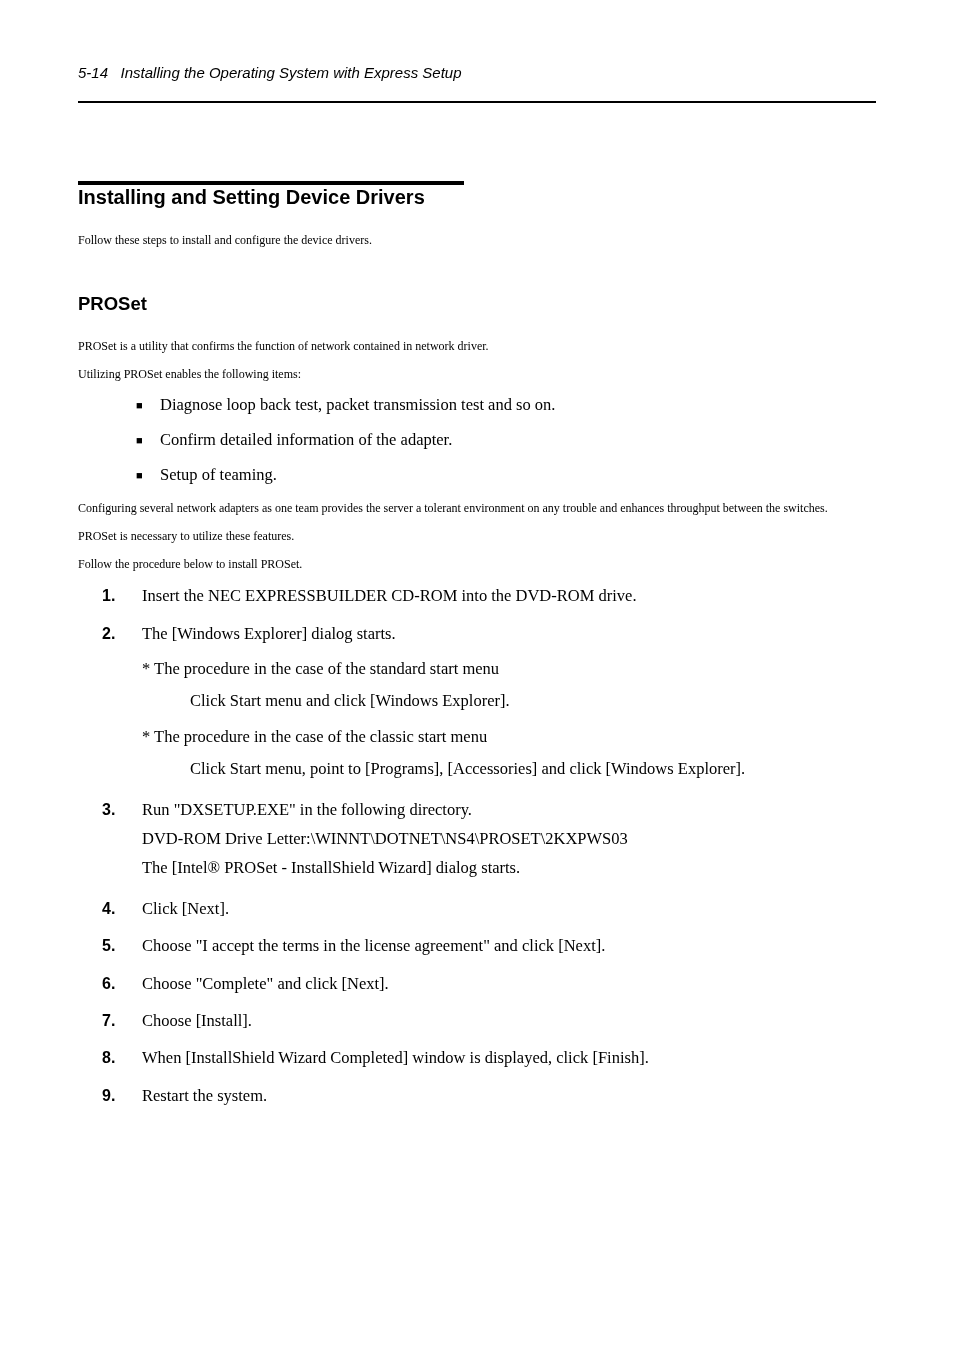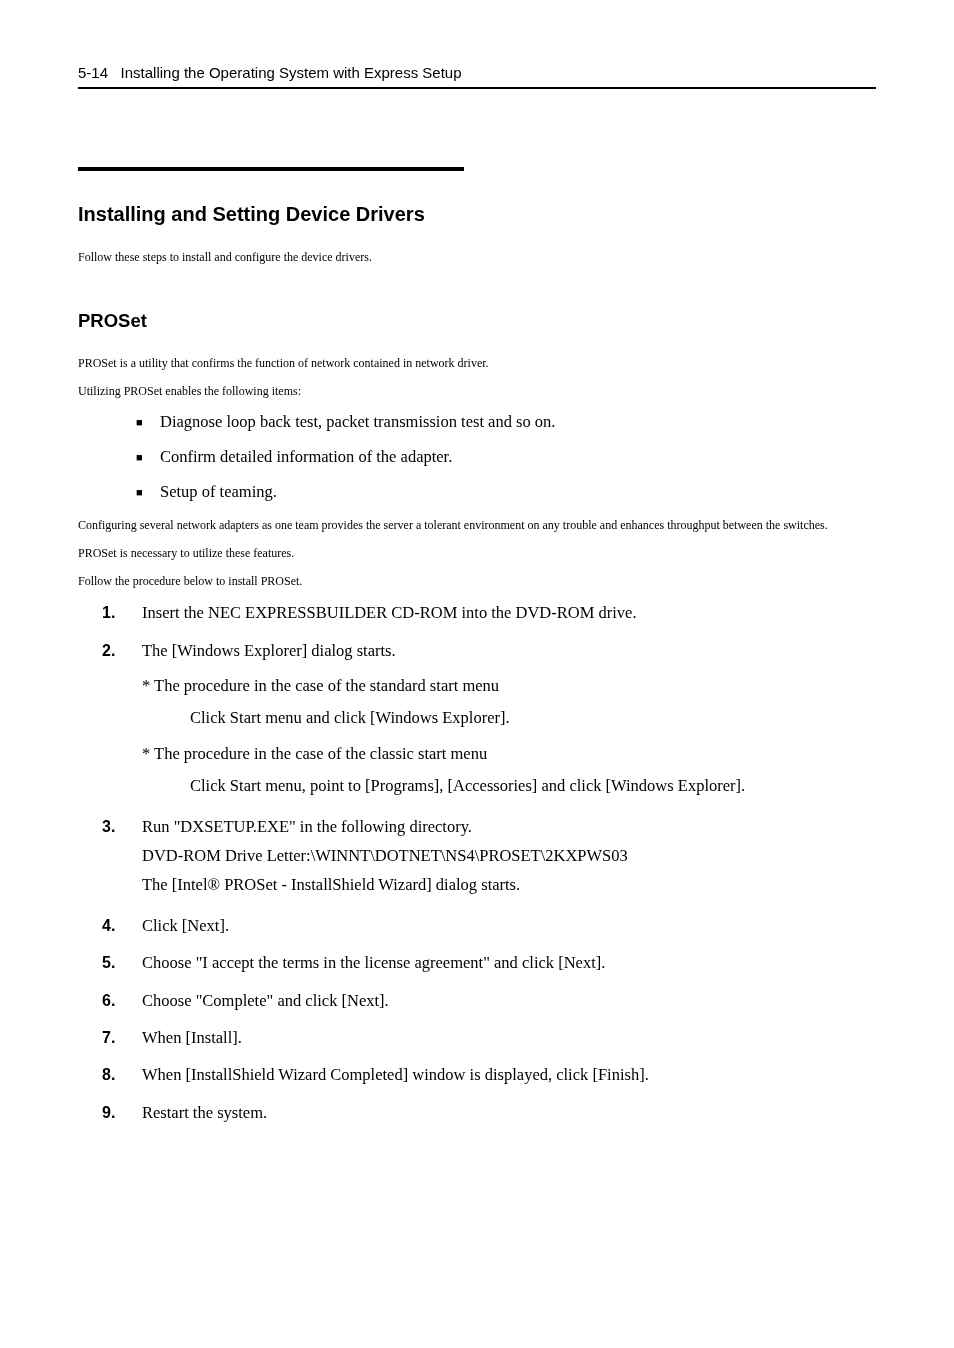--- a/index.html
+++ b/index.html
@@ -11,30 +11,31 @@
       width: 954px;
       height: 1348px;
       background: #ffffff;
       font-family: "Times New Roman", Times, serif;
       padding: 64px 78px 78px 78px;
       color: #000000;
     }
     .header {
       font-family: Arial, Helvetica, sans-serif;
       font-size: 15px;
-      padding-bottom: 6px;
+      padding-bottom: 20px;
       border-bottom: 2px solid #000000;
       margin-bottom: 78px;
+      font-style: italic;
     }
     .section-title {
       font-family: Arial, Helvetica, sans-serif;
       font-weight: bold;
       font-size: 20px;
       border-top: 4px solid #000000;
-      padding-top: 32px;
+      padding-top: 1px;
       display: inline-block;
       min-width: 386px;
       margin-bottom: 22px;
     }
     .body-text {
       font-size: 12px;
       line-height: 1.5;
       margin-bottom: 10px;
     }
     .subsection-title {
@@ -156,21 +157,21 @@
   <li>
     <span class="num">5.</span>
     <div class="ncontent">Choose "I accept the terms in the license agreement" and click [Next].</div>
   </li>
   <li>
     <span class="num">6.</span>
     <div class="ncontent">Choose "Complete" and click [Next].</div>
   </li>
   <li>
     <span class="num">7.</span>
-    <div class="ncontent">When [Install].</div>
+    <div class="ncontent">Choose [Install].</div>
   </li>
   <li>
     <span class="num">8.</span>
     <div class="ncontent">When [InstallShield Wizard Completed] window is displayed, click [Finish].</div>
   </li>
   <li>
     <span class="num">9.</span>
     <div class="ncontent">Restart the system.</div>
   </li>
 </ol>

